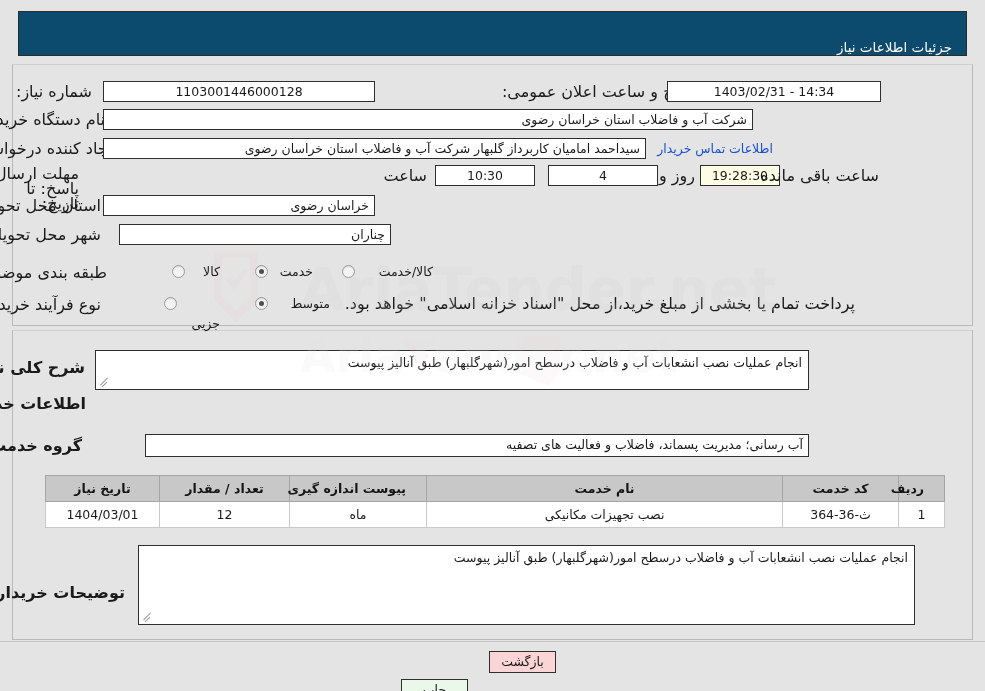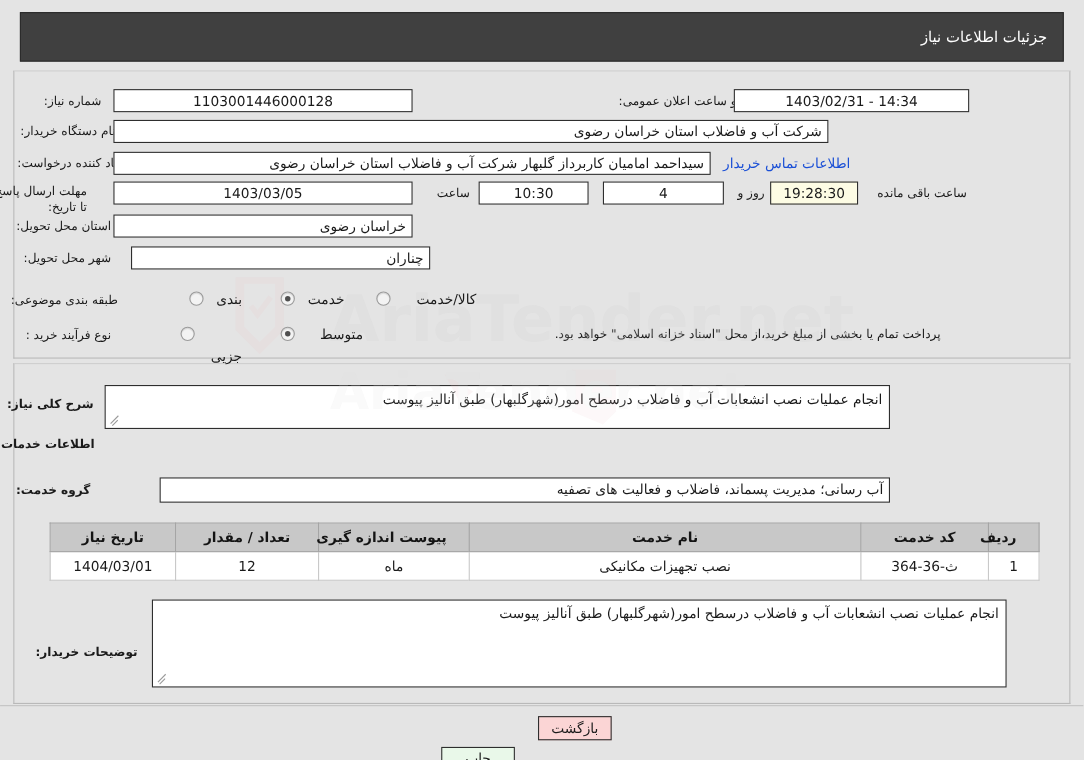--- a/index.html
+++ b/index.html
@@ -24,24 +24,24 @@
     pointer-events: none;
     z-index: 5;
     opacity: .30;
   }
 
   
   .header-bar {
     position: absolute;
     left: 18px; top: 11px;
     width: 949px; height: 45px;
-    background: #404040;
+    background: #0c4a6e;
     border: 1px solid #2b2b2b;
     display: flex;
-    align-items: center;
+    align-items: flex-end;
     justify-content: flex-start;
     z-index: 3;
   }
   .header-title {
     color: #ffffff;
     font-size: 13.5px;
     padding-right: 14px;
     white-space: nowrap;
   }
 
@@ -52,21 +52,21 @@
     border: 1px solid #b9b9b9;
     border-top-color: #cfcfcf;
     z-index: 2;
   }
   #panel-top    { left: 12px; top: 64px;  width: 961px; height: 262px; }
   #panel-mid    { left: 12px; top: 330px; width: 961px; height: 310px; }
 
   
   .lbl {
     position: absolute;
-    font-size: 11px;
+    font-size: 16px;
     color: #1a1a1a;
     white-space: nowrap;
     z-index: 4;
     line-height: 16px;
   }
   .lbl.b { font-weight: bold; }
 
   .fld {
     position: absolute;
     background: #ffffff;
@@ -228,37 +228,36 @@
   <div class="fld" style="top:81px; right:104px; width:214px; height:21px;">14:34 - 1403/02/31</div>
 
   <div class="lbl" style="top:112px; right:880px;">نام دستگاه خریدار:</div>
   <div class="fld rt" style="top:109px; right:232px; width:650px; height:21px;">شرکت آب و فاضلاب استان خراسان رضوی</div>
 
   <div class="lbl" style="top:141px; right:868px;">ایجاد کننده درخواست:</div>
   <div class="fld rt" style="top:138px; right:339px; width:543px; height:21px;">سیداحمد امامیان کاربرداز گلبهار  شرکت آب و فاضلاب استان خراسان رضوی</div>
   <div class="link" style="top:141px; right:212px;">اطلاعات تماس خریدار</div>
 
   <div class="lbl" style="top:166px; right:906px; white-space:normal; width:88px; text-align:right; line-height:15px;">مهلت ارسال پاسخ: تا تاریخ:</div>
-  <div class="fld" style="top:165px; right:610px; width:272px; height:21px;">1403/03/05</div>
   <div class="lbl" style="top:168px; right:558px;">ساعت</div>
   <div class="fld" style="top:165px; right:450px; width:100px; height:21px;">10:30</div>
   <div class="fld" style="top:165px; right:327px; width:110px; height:21px;">4</div>
   <div class="lbl" style="top:168px; right:290px;">روز و</div>
   <div class="fld cream" style="top:165px; right:205px; width:80px; height:21px;">19:28:30</div>
   <div class="lbl" style="top:168px; right:106px;">ساعت باقی مانده</div>
 
   <div class="lbl" style="top:198px; right:884px;">استان محل تحویل:</div>
   <div class="fld rt" style="top:195px; right:610px; width:272px; height:21px;">خراسان رضوی</div>
 
   <div class="lbl" style="top:227px; right:884px;">شهر محل تحویل:</div>
   <div class="fld rt" style="top:224px; right:594px; width:272px; height:21px;">چناران</div>
 
   <div class="lbl" style="top:265px; right:878px;">طبقه بندی موضوعی:</div>
   <div class="radio" style="top:265px; right:800px;" id="cat-r0"></div>
-  <div class="rlbl" style="top:264px; right:765px;">بندی</div>
+  <div class="rlbl" style="top:264px; right:765px;">کالا</div>
   <div class="radio on" style="top:265px; right:717px;" id="cat-r1"></div>
   <div class="rlbl" style="top:264px; right:672px;">خدمت</div>
   <div class="radio" style="top:265px; right:630px;" id="cat-r2"></div>
   <div class="rlbl" style="top:264px; right:552px;">کالا/خدمت</div>
 
   <div class="lbl" style="top:297px; right:884px;">نوع فرآیند خرید :</div>
   <div class="radio" style="top:297px; right:808px;" id="prc-r0"></div>
   <div class="rlbl" style="top:296px; right:765px;margin-top:20px;">جزیی</div>
   <div class="radio on" style="top:297px; right:717px;" id="prc-r1"></div>
   <div class="rlbl" style="top:296px; right:655px;">متوسط</div>

